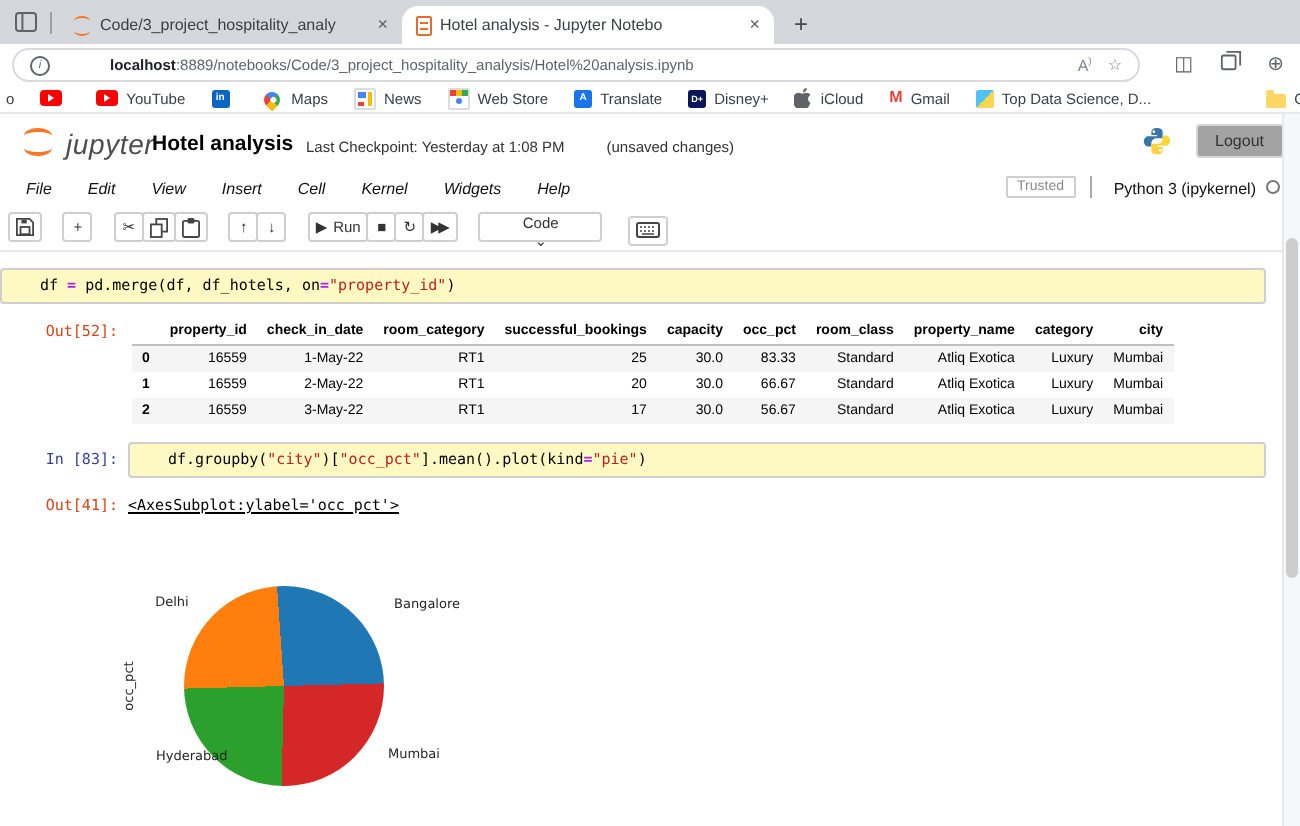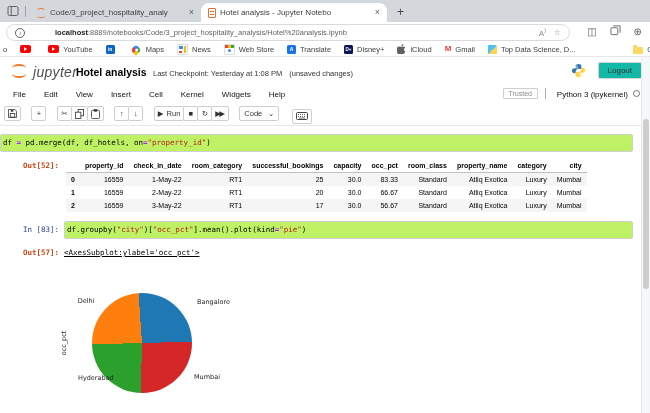--- a/index.html
+++ b/index.html
@@ -53,45 +53,45 @@
   .ic-gm{color:#EA4335;font-size:8px;line-height:8px;font-weight:bold;}
   
   .jhead{position:absolute;left:0;top:57px;right:0;height:28px;background:#fff;}
   .jlogo{position:absolute;left:10px;top:6px;width:19px;height:16px;}
   .jlogo .ja{left:2px;width:14px;height:6px;}
   .jlogo .ja.t{top:1px;border-top:2.2px solid #F37726;}
   .jlogo .ja.b{bottom:1px;border-bottom:2.2px solid #F37726;}
   .brand{position:absolute;left:33px;top:7px;font-size:14px;color:#4e4e4e;letter-spacing:.3px;font-style:italic;}
   .ntitle{position:absolute;left:76px;top:9px;font-size:10.5px;font-weight:bold;color:#000;}
   .ncheck{position:absolute;left:153px;top:12px;font-size:7.5px;color:#333;}
-  .ncheck .uns{margin-left:7px;}
+  .ncheck .uns{margin-left:21px;}
   .pylogo{position:absolute;right:64px;top:6px;}
-  .logout{position:absolute;right:8px;top:5px;height:15px;padding:0 9px;border:1px solid #d5d5d5;border-radius:2px;font-size:8px;color:#333;background:#14b8a6;display:flex;align-items:center;}
+  .logout{position:absolute;right:8px;top:5px;height:15px;padding:0 9px;border:1px solid #d5d5d5;border-radius:2px;font-size:8px;color:#333;background:#a3a3a3;display:flex;align-items:center;}
   
   .menubar{position:absolute;left:0;top:85px;right:0;height:18px;border-bottom:1px solid #e7e7e7;background:#fff;}
   .menus{position:absolute;left:4px;top:0;height:100%;display:flex;align-items:center;}
-  .menu-item{padding:0 9px;font-size:8px;color:#111;}
+  .menu-item{padding:0 9px;font-size:8px;color:#111;font-style:italic;}
   .trusted{position:absolute;right:112px;top:3px;border:1px solid #cfcfcf;color:#8a8a8a;font-size:7px;padding:1px 5px;border-radius:1px;}
   .kdiv{position:absolute;right:104px;top:3px;width:1px;height:11px;background:#aaa;}
   .kname{position:absolute;right:22px;top:5px;font-size:8px;color:#111;}
   .kring{position:absolute;right:10px;top:5px;width:7px;height:7px;border:1.4px solid #777;border-radius:50%;box-sizing:border-box;}
   
   .toolbar{position:absolute;left:0;top:103px;right:0;height:23px;border-bottom:1px solid #e7e7e7;background:#fff;padding:3px 0 0 4px;box-sizing:border-box;white-space:nowrap;}
   .tgroup{display:inline-flex;margin-right:6px;vertical-align:top;}
   .tbtn{height:15px;min-width:15px;box-sizing:border-box;display:inline-flex;align-items:center;justify-content:center;border:1px solid #cfcfcf;background:#fff;border-radius:2px;font-size:7.5px;color:#333;padding:0 3px;gap:3px;}
   .tgroup .tbtn+.tbtn{margin-left:-1px;}
-  .tsel{width:40px;height:15px;box-sizing:border-box;border:1px solid #cfcfcf;border-radius:2px;font-size:7.5px;color:#333;display:inline-flex;align-items:center;justify-content:space-between;padding:0 4px;margin-right:8px;vertical-align:top;}
+  .tsel{width:62px;height:15px;box-sizing:border-box;border:1px solid #cfcfcf;border-radius:2px;font-size:7.5px;color:#333;display:inline-flex;align-items:center;justify-content:space-between;padding:0 4px;margin-right:8px;vertical-align:top;flex-direction:column;}
   .ff{letter-spacing:-2px;margin-right:2px;}
   
   .nb{position:absolute;left:0;top:126px;right:9px;bottom:0;background:#fff;padding-top:8px;}
   .crow{display:flex;}
   .prompt{width:64px;flex:none;text-align:right;padding:4px 5px 0 0;font-family:"DejaVu Sans Mono","Liberation Mono",monospace;font-size:7.5px;line-height:10px;box-sizing:border-box;white-space:nowrap;}
   .in{color:#303F9F;}
-  .out{color:#D84315;font-weight:bold;}
-  .codebox{flex:1;margin-right:8px;border:1px solid #cfcfcf;background:#bef264;border-radius:2px;padding:3px 2px;font-family:"DejaVu Sans Mono","Liberation Mono",monospace;font-size:7.5px;line-height:10px;color:#000;}
+  .out{color:#D84315;}
+  .codebox{flex:1;margin-right:8px;border:1px solid #cfcfcf;background:#fef9c3;border-radius:2px;padding:3px 19px;font-family:"DejaVu Sans Mono","Liberation Mono",monospace;font-size:7.5px;line-height:10px;color:#000;}
   .tok-o{color:#AA22FF;font-weight:bold;}
   .tok-s{color:#BA2121;}
   .tok-n{color:#008000;}
   .outrow{display:flex;margin-top:5px;}
   .outrow.gap{margin-top:9px;}
   .outtxt{font-family:"DejaVu Sans Mono","Liberation Mono",monospace;font-size:7.5px;line-height:10px;color:#000;padding-top:4px;text-decoration:underline;}
   table.df{border-collapse:collapse;font-size:7px;color:#000;margin:2px 0 0 2px;}
   table.df th{font-weight:bold;}
   table.df th,table.df td{padding:2px 5px;text-align:right;line-height:9px;border:none;white-space:nowrap;}
   table.df thead th{border-bottom:1px solid #c0c0c0;}
@@ -400,21 +400,21 @@
           </table>
         </div>
     </div>
     <div class="crow gap outrow">
       <span class="prompt in">In [83]:</span>
       <div class="codebox" id="code2">
           <div><span class="tok-p">df.groupby(</span><span class="tok-s">"city"</span><span class="tok-p">)[</span><span class="tok-s">"occ_pct"</span><span class="tok-p">].mean().plot(kind</span><span class="tok-o">=</span><span class="tok-s">"pie"</span><span class="tok-p">)</span></div>
         </div>
     </div>
     <div class="outrow">
-      <span class="prompt out">Out[57]:</span>
+      <span class="prompt out">Out[41]:</span>
       <span class="outtxt">&lt;AxesSubplot:ylabel='occ_pct'&gt;</span>
     </div>
   </div>
 
   <div class="pie" id="pie" style="background: conic-gradient(from -4deg, rgb(31, 119, 180) 0deg, rgb(31, 119, 180) 92.5deg, rgb(214, 39, 40) 92.5deg, rgb(214, 39, 40) 185.4deg, rgb(44, 160, 44) 185.4deg, rgb(44, 160, 44) 272.5deg, rgb(255, 127, 14) 272.5deg, rgb(255, 127, 14) 360deg);"></div>
   <span class="plabel" id="lbl-delhi">Delhi</span>
   <span class="plabel" id="lbl-bangalore">Bangalore</span>
   <span class="plabel" id="lbl-hyderabad">Hyderabad</span>
   <span class="plabel" id="lbl-mumbai">Mumbai</span>
   <span class="ylab">occ_pct</span>

